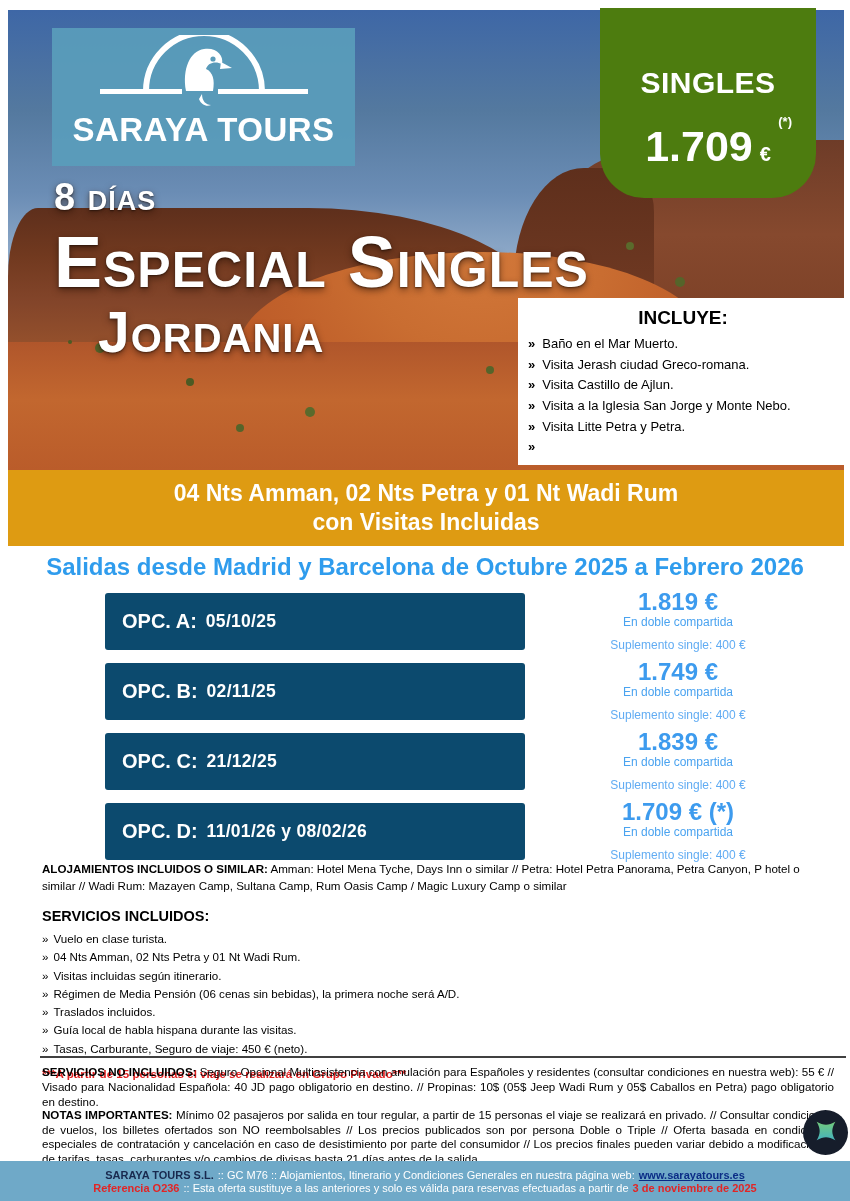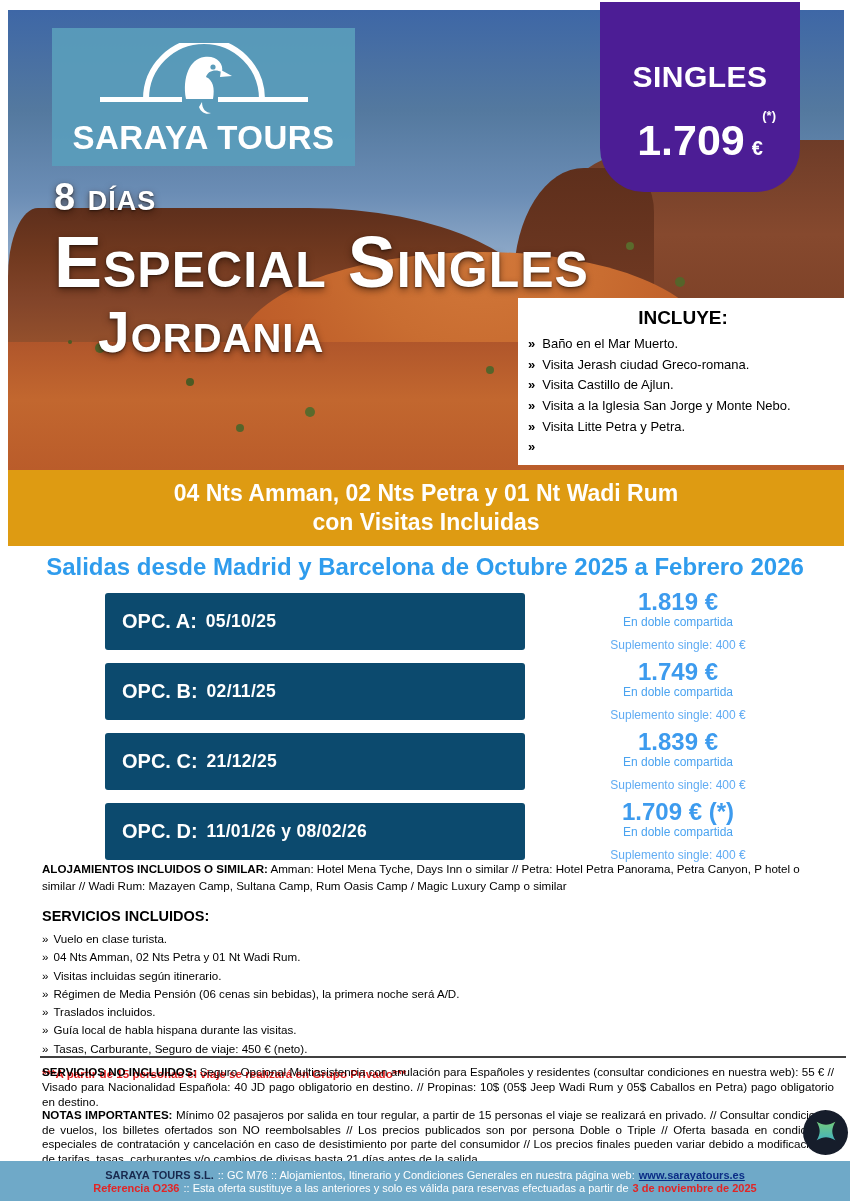--- a/index.html
+++ b/index.html
@@ -33,27 +33,27 @@
   .shrubs { position:absolute; left:60px; top:330px; width:4px; height:4px; border-radius:50%;
     background:#4c5a23;
     box-shadow: 30px 6px 0 3px #55642a, 120px 40px 0 2px #4c5a23, 240px 70px 0 3px #5a6a2c,
       420px 28px 0 2px #55642a, 560px -96px 0 2px #5a6a2c, 610px -60px 0 3px #55642a,
       700px 56px 0 2px #4c5a23, 170px 86px 0 2px #55642a, 520px 96px 0 2px #4c5a23; }
   
   .logo-box {
     position:absolute; left:52px; top:28px; width:303px; height:138px;
     background: rgba(90,156,186,0.95); z-index:4;
     display:flex; flex-direction:column; align-items:center; justify-content:flex-end;
-    padding-bottom:12px;
+    padding-bottom:20px;
   }
   .logo-text { color:#fff; font-weight:bold; font-size:33px; letter-spacing:0.5px; line-height:1; }
   
   .badge {
-    position:absolute; left:600px; top:2px; width:200px; height:190px; z-index:4;
-    background:#4c1d95; border-radius: 0 0 44px 44px; color:#fff; text-align:center;
+    position:absolute; left:600px; top:8px; width:216px; height:190px; z-index:4;
+    background:#4d7c0f; border-radius: 0 0 44px 44px; color:#fff; text-align:center;
   }
   .badge-label { margin-top:58px; font-size:30px; font-weight:bold; letter-spacing:0.5px; }
   .badge-ast { margin-top:14px; padding-right:24px; text-align:right; font-size:13px; font-weight:bold; }
   .badge-price-row { display:flex; align-items:baseline; justify-content:center; gap:7px; margin-top:-4px; }
   .badge-price { font-size:43px; font-weight:bold; line-height:1; }
   .badge-cur { font-size:20px; font-weight:bold; }
   
   .hero-titles { position:absolute; left:54px; top:178px; z-index:3; color:#fff; font-weight:bold;
     text-shadow: 0 3px 7px rgba(45,20,8,.6), 0 1px 2px rgba(0,0,0,.55); }
   .t1 { font-size:38px; font-variant: small-caps; letter-spacing:1px; line-height:1.05; }

